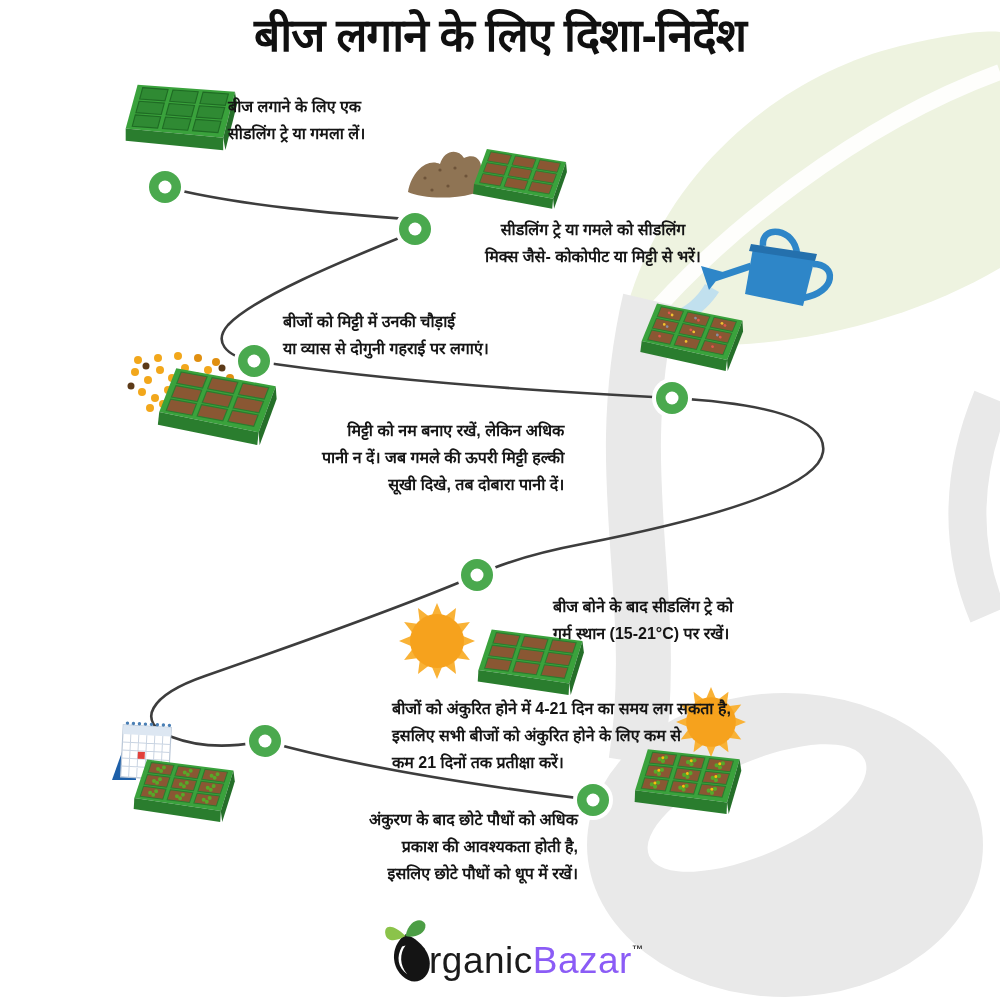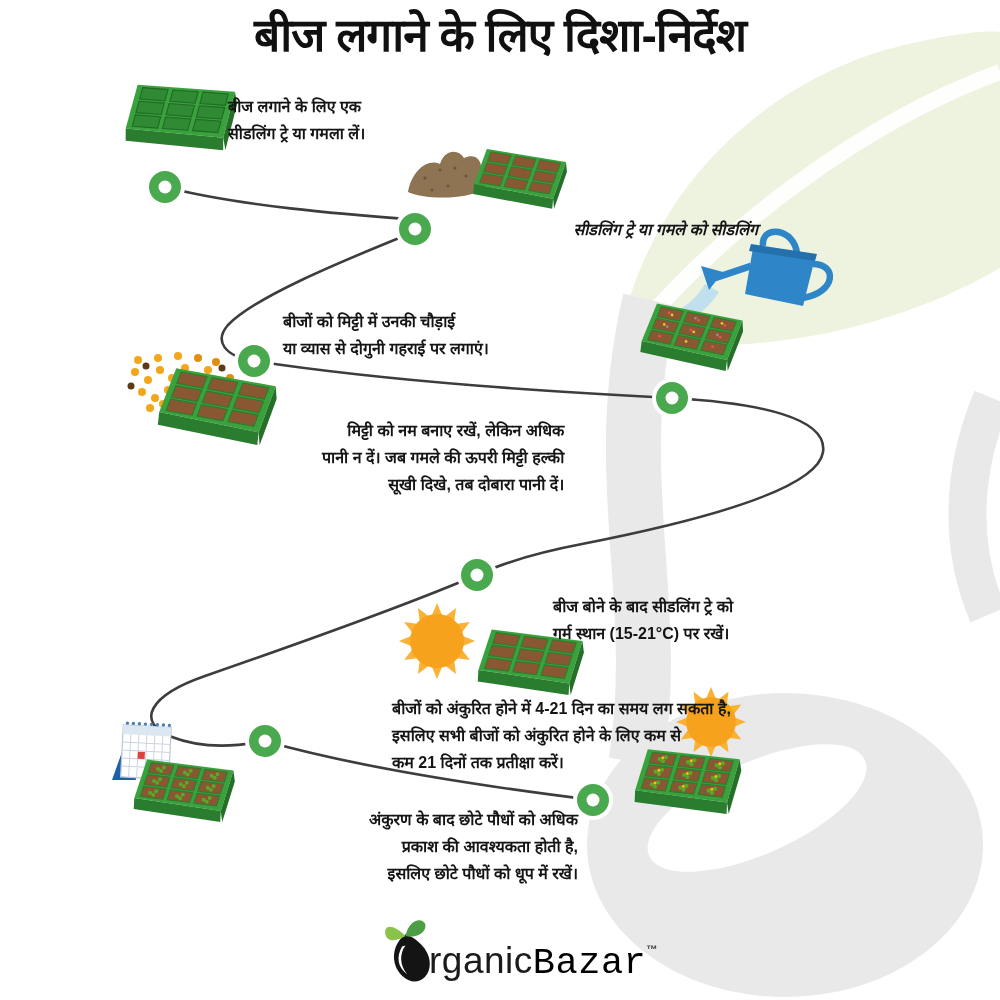--- a/index.html
+++ b/index.html
@@ -3,26 +3,26 @@
 <meta charset="utf-8">
 <style>
   html,body{margin:0;padding:0;background:#fff;}
   .canvas{position:relative;width:1000px;height:1000px;overflow:hidden;background:#ffffff;
           font-family:"Liberation Sans","DejaVu Sans",sans-serif;padding-left:24px;}
   .bg-svg{position:absolute;left:0;top:0;}
   .title{position:absolute;left:0;top:2px;width:1000px;text-align:center;
          font-size:46px;font-weight:900;color:#101010;letter-spacing:-1px;}
   .step{position:absolute;font-size:16px;font-weight:600;color:#151515;
         line-height:27px;white-space:nowrap;}
-  .step.center{text-align:right;font-style:italic;}
+  .step.center{text-align:center;}
   .step.right{text-align:right;}
   .logo{position:absolute;left:383px;top:908px;width:300px;height:80px;}
   .logo-text{position:absolute;left:46px;top:32px;font-size:37px;font-weight:500;
              letter-spacing:.5px;color:#1b1b1b;}
-  .logo-green{color:#000000;font-family:Liberation Mono, monospace;}
+  .logo-green{color:#8b5cf6;}
   .logo-tm{font-size:11px;vertical-align:20px;color:#3a3a3a;font-weight:700;}
 </style>
 </head>
 <body>
 
 <div class="canvas">
 
 <svg class="bg-svg" width="1000" height="1000" viewBox="0 0 1000 1000">
   <defs>
     <g id="cells">
@@ -269,20 +269,21 @@
 
 <div class="title">बीज लगाने के लिए दिशा-निर्देश</div>
 
 <div class="step" style="left:228px;top:93px;">
   <div>बीज लगाने के लिए एक</div>
   <div>सीडलिंग ट्रे या गमला लें।</div>
 </div>
 
 <div class="step center" style="left:428px;top:216px;width:330px;">
   <div>सीडलिंग ट्रे या गमले को सीडलिंग</div>
+  <div>मिक्स जैसे- कोकोपीट या मिट्टी से भरें।</div>
 </div>
 
 <div class="step" style="left:283px;top:308px;">
   <div>बीजों को मिट्टी में उनकी चौड़ाई</div>
   <div>या व्यास से दोगुनी गहराई पर लगाएं।</div>
 </div>
 
 <div class="step" style="left:322px;top:417px;text-align:right;">
   <div>मिट्टी को नम बनाए रखें, लेकिन अधिक</div>
   <div>पानी न दें। जब गमले की ऊपरी मिट्टी हल्की</div>

